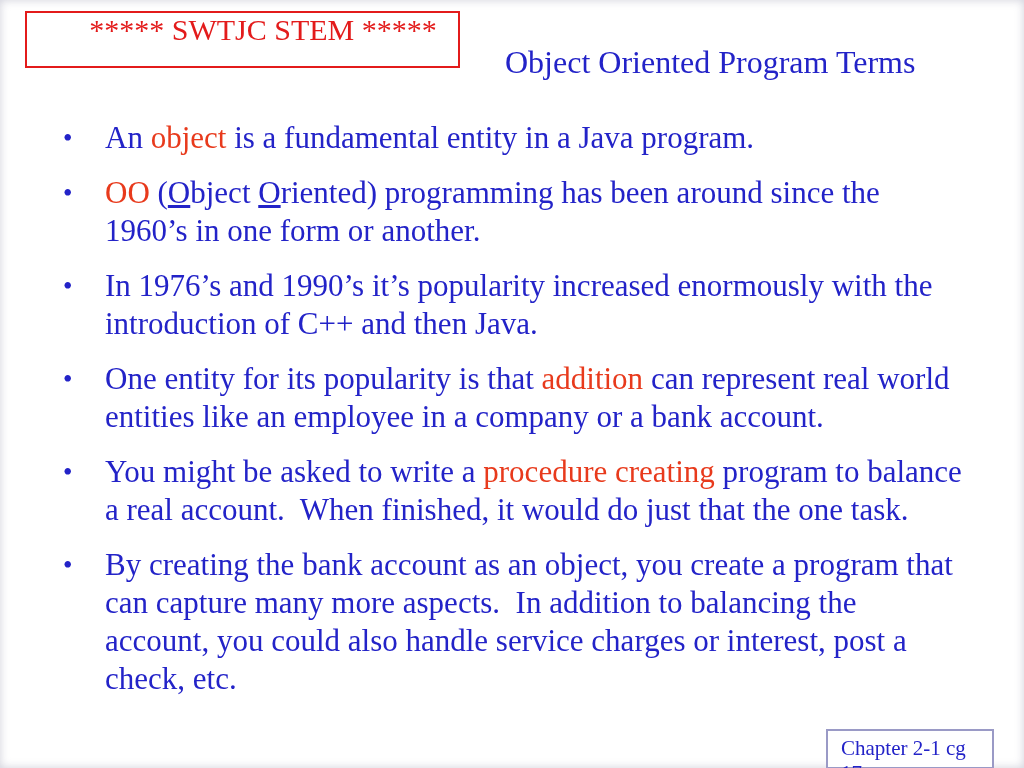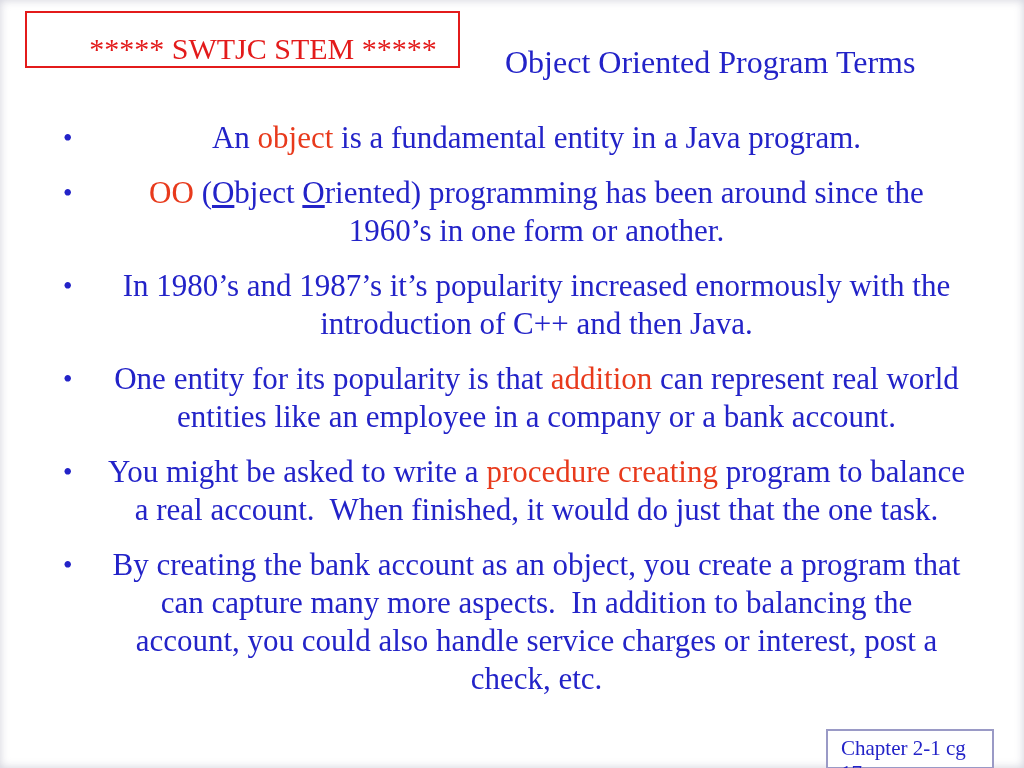--- a/index.html
+++ b/index.html
@@ -5,35 +5,35 @@
   html, body { margin:0; padding:0; }
   .slide {
     position:relative; width:1024px; height:768px; overflow:hidden;
     background:#ffffff;
     box-shadow: inset 0 0 10px rgba(120,120,150,0.35);
     font-family:"Liberation Serif", serif;
   }
   .header-box {
     position:absolute; left:25px; top:11px; width:435px; height:57px;
     border:2px solid var(--header-red); box-sizing:border-box;
-    display:flex; align-items:flex-end; justify-content:center;
+    display:flex; align-items:flex-start; justify-content:center;
     color:var(--header-red); font-size:30px; background:#fff;padding-left:41px;
   }
   .title {
     position:absolute; left:505px; top:44px; margin:0;
     font-size:32px; font-weight:normal; color:var(--body-blue); white-space:nowrap;font-family:Liberation Serif, serif;
   }
   .bullets {
     position:absolute; left:63px; top:119px; width:905px;
     margin:0; padding:0; list-style:none;
     color:var(--body-blue); font-size:31px; line-height:38px;
   }
   .bullets li { display:flex; margin:0 0 17px 0; }
   .bullet-glyph { flex:0 0 42px; width:42px; font-size:27px; }
-  .bullet-text { flex:1 1 auto; white-space:pre-wrap;text-align:center; }
+  .bullet-text { flex:1 1 auto; white-space:pre-wrap; }
   .red { color:var(--accent-red); }
   .u { text-decoration:underline; }
   .footer-box {
     position:absolute; left:826px; top:729px; width:168px; height:40px;
     border:2px solid var(--footer-border); box-sizing:border-box;
     color:var(--body-blue); font-size:21px;
     padding:5px 0 0 13px; background:#fff;
   }
 </style>
 </head>
@@ -48,21 +48,21 @@
       <li>
         <span class="bullet-glyph">•</span>
         <span class="bullet-text"><span>An </span><span class="red">object</span><span> is a fundamental entity in a Java program.</span></span>
       </li>
       <li>
         <span class="bullet-glyph">•</span>
         <span class="bullet-text"><span class="red">OO</span><span> (</span><span class="u">O</span><span>bject </span><span class="u">O</span><span>riented) programming has been around since the 1960’s in one form or another.</span></span>
       </li>
       <li>
         <span class="bullet-glyph">•</span>
-        <span class="bullet-text"><span>In 1980’s and 1987’s it’s popularity increased enormously with the introduction of C++ and then Java.</span></span>
+        <span class="bullet-text"><span>In 1976’s and 1990’s it’s popularity increased enormously with the introduction of C++ and then Java.</span></span>
       </li>
       <li>
         <span class="bullet-glyph">•</span>
         <span class="bullet-text"><span>One entity for its popularity is that </span><span class="red">addition</span><span> can represent real world entities like an employee in a company or a bank account.</span></span>
       </li>
       <li>
         <span class="bullet-glyph">•</span>
         <span class="bullet-text"><span>You might be asked to write a </span><span class="red">procedure creating</span><span> program to balance a real account.  When finished, it would do just that the one task.</span></span>
       </li>
       <li>

